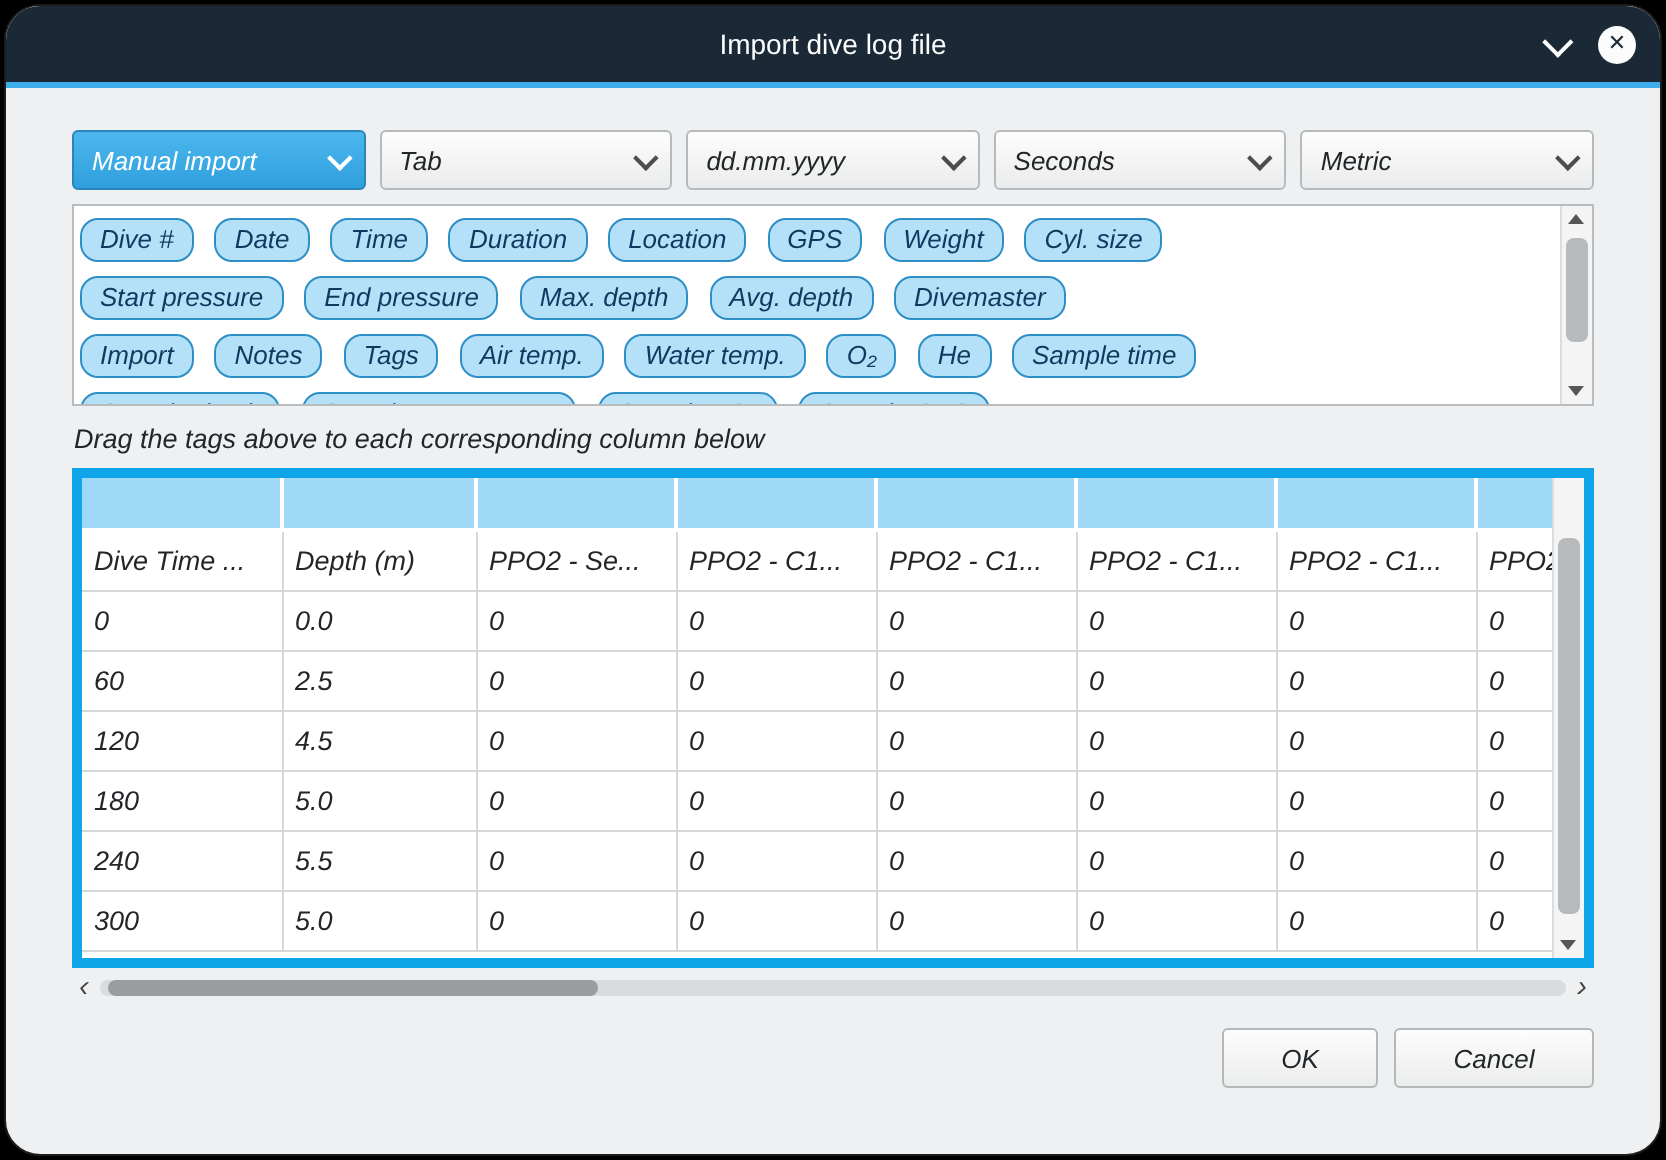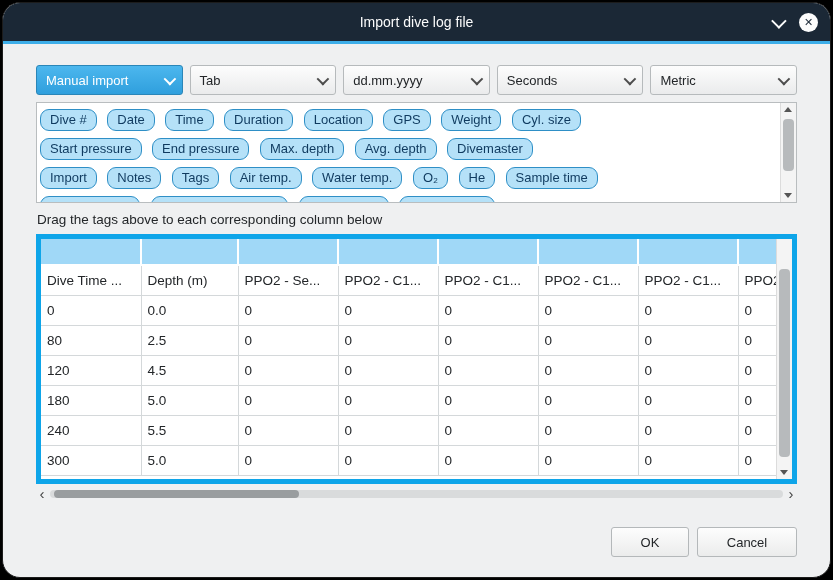--- a/index.html
+++ b/index.html
@@ -23,21 +23,21 @@
     width:9px;height:9px;border-right:2px solid #fcfcfc;border-bottom:2px solid #fcfcfc;
     transform:rotate(45deg) translateY(-2px);display:inline-block;
   }
   .close-btn{
     width:19px;height:19px;border-radius:50%;background:#fcfcfc;
     display:flex;align-items:center;justify-content:center;cursor:pointer;
   }
   .close-btn span{color:#1b2836;font-size:11px;font-weight:bold;line-height:1;}
   .accent-line{height:3px;background:#3daee9;}
   
-  .content{padding:21px 33px 0 33px;}
+  .content{padding:21px 33px 0 33px;font-style:italic;}
   
   .combo-row{display:flex;gap:7px;}
   .combo{
     flex:1;height:30px;box-sizing:border-box;border:1px solid #b6babc;border-radius:3px;
     background:linear-gradient(#fdfdfd,#eaebec);
     display:flex;align-items:center;justify-content:space-between;
     padding:0 9px;font-size:13px;cursor:pointer;
   }
   .combo .c-arrow{
     width:7px;height:7px;border-right:2px solid #4d4d4d;border-bottom:2px solid #4d4d4d;
@@ -103,21 +103,21 @@
     position:absolute;left:14px;right:14px;top:3px;height:8px;background:#d9dbdc;border-radius:4px;
   }
   .h-thumb{
     position:absolute;left:4px;top:0;height:8px;width:245px;background:#999d9f;border-radius:4px;cursor:grab;
   }
   
   .btn-row{display:flex;justify-content:flex-end;gap:8px;margin-top:13px;}
   .btn{
     height:30px;box-sizing:border-box;border:1px solid #b4b8ba;border-radius:3px;
     background:linear-gradient(#fdfdfd,#ebecec);font-size:13px;color:#232629;
-    display:flex;align-items:center;justify-content:center;cursor:pointer;margin-top:13px;
+    display:flex;align-items:center;justify-content:center;cursor:pointer;
   }
   .btn.ok{width:78px;}
   .btn.cancel{width:100px;}
 </style>
 </head>
 <body>
 
 <div class="window">
 
   <div class="titlebar">
@@ -236,21 +236,21 @@
           <td>0</td>
           <td>0.0</td>
           <td>0</td>
           <td>0</td>
           <td>0</td>
           <td>0</td>
           <td>0</td>
           <td>0</td>
         </tr>
         <tr>
-          <td>80</td>
+          <td>60</td>
           <td>2.5</td>
           <td>0</td>
           <td>0</td>
           <td>0</td>
           <td>0</td>
           <td>0</td>
           <td>0</td>
         </tr>
         <tr>
           <td>120</td>

